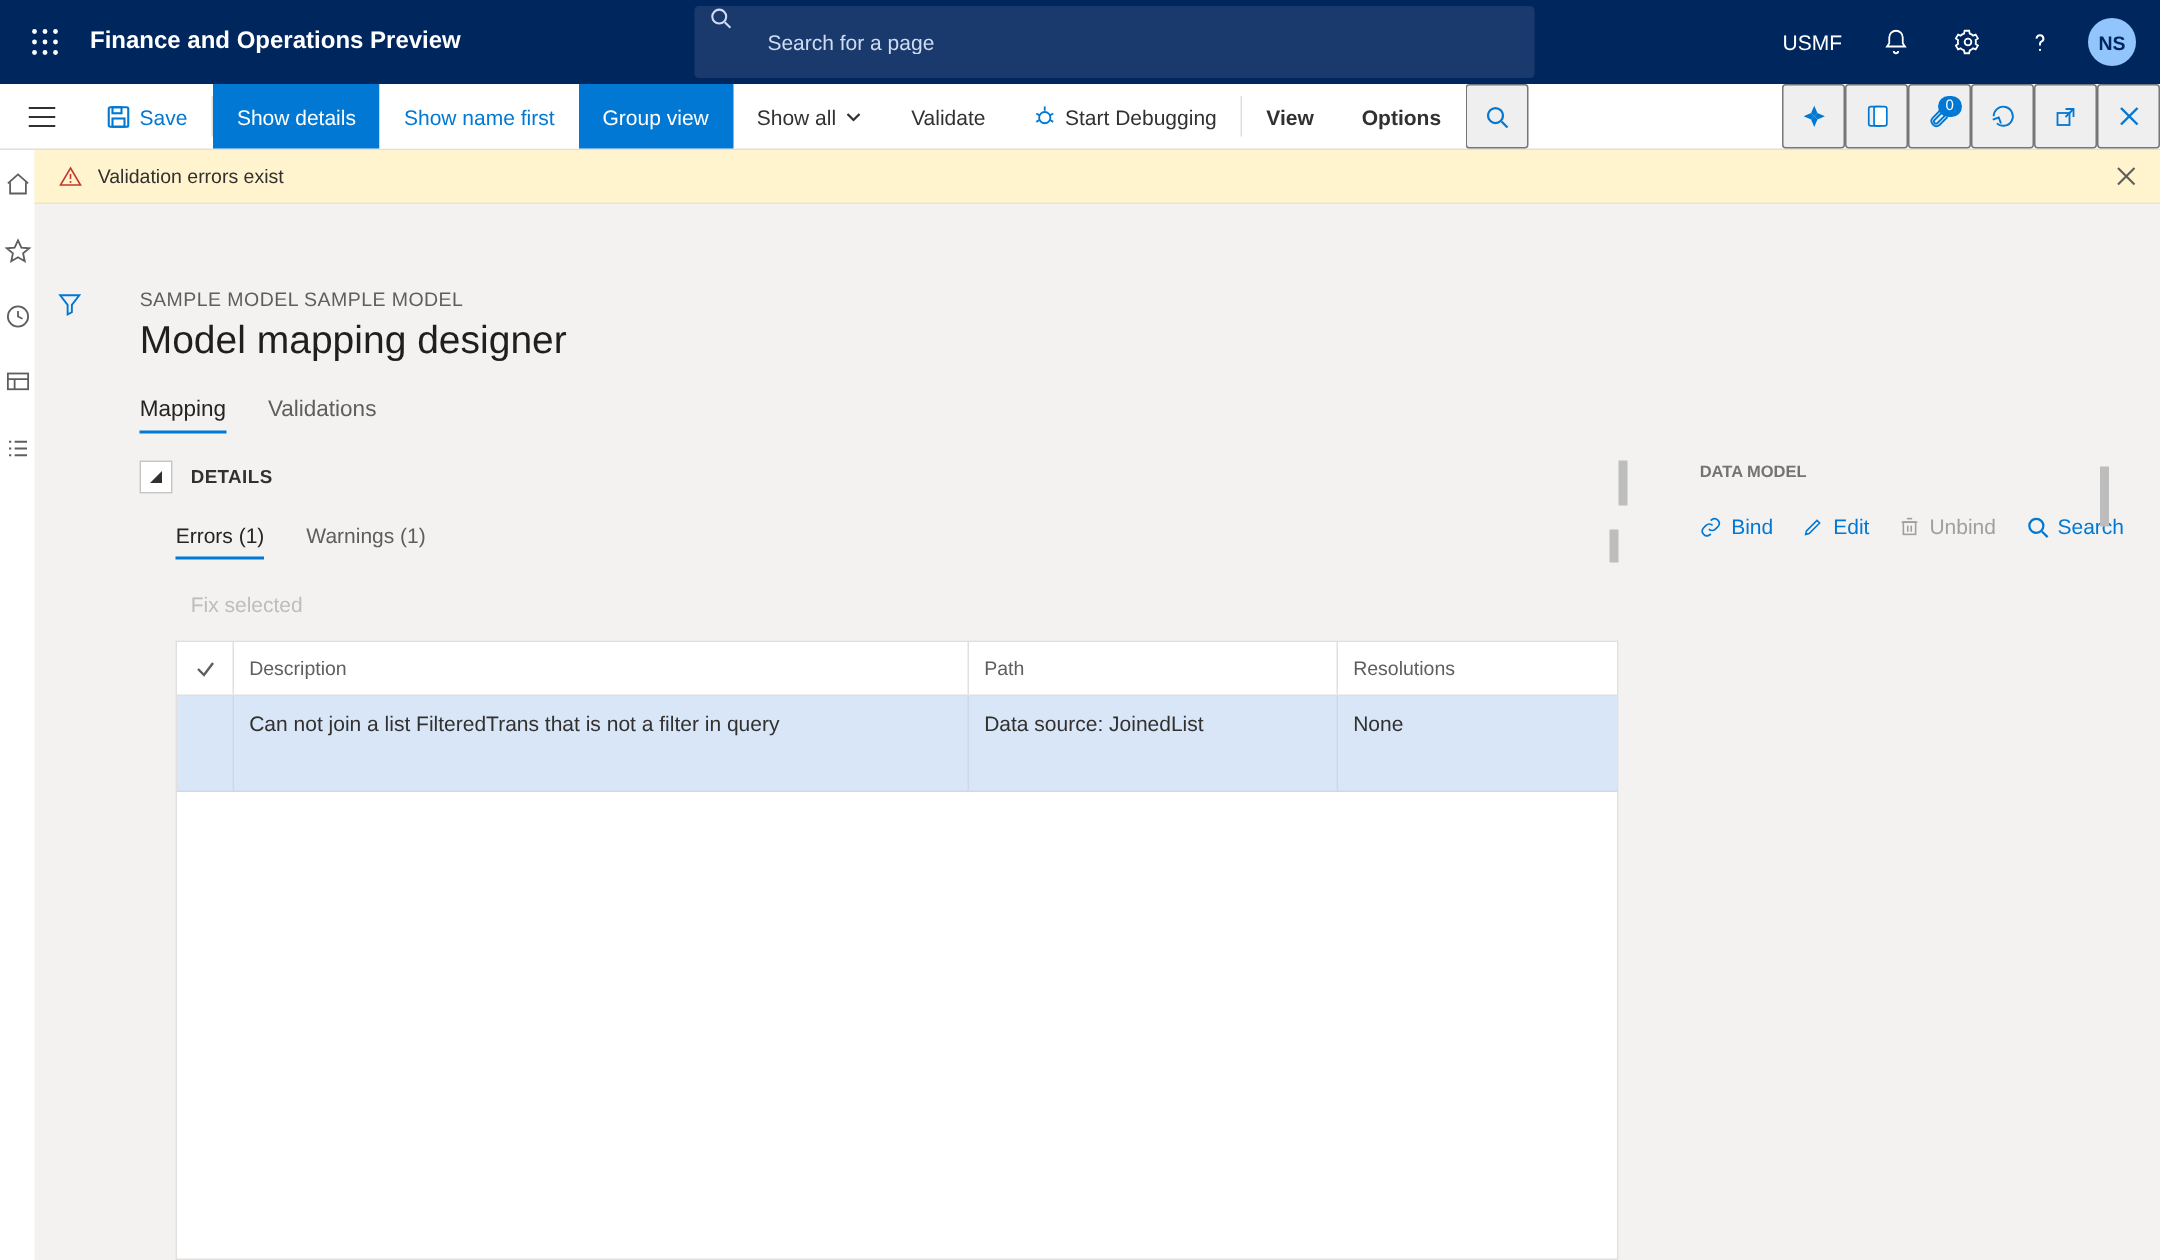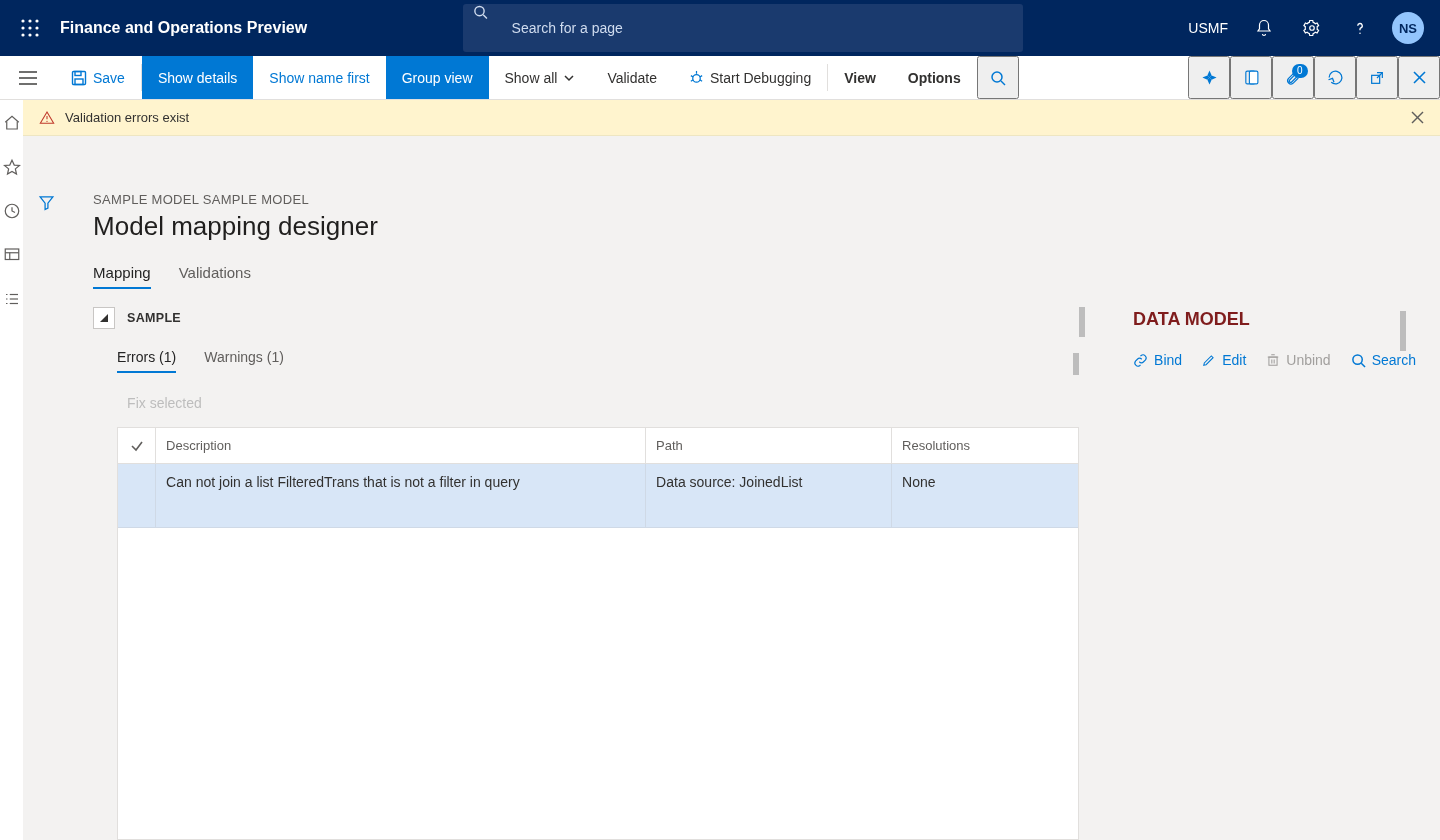--- a/index.html
+++ b/index.html
@@ -54,21 +54,21 @@
   .gh-desc { flex: 0 0 490px;}
   .gh-path { flex: 0 0 246px;}
   .gh-res { flex: 0 0 186px; border-right:none;}
   .grid-row { display:flex; height:64px; background:#d8e6f7; border-bottom:1px solid #cfd9e6;}
   .gr-cell { display:flex; align-items:flex-start; padding:10px 10px; font-size:14px; color:#323130; border-right:1px solid #cfd9e6;}
   .gr-check { width:38px;}
   .gr-desc { flex:0 0 490px;}
   .gr-path { flex:0 0 246px;}
   .gr-res { flex:0 0 186px; border-right:none;}
   .dm-bar { position:absolute; left:0; top:0; width:6px; height:30px; background:#bdbdbd;}
-  .dm-title { font-size:18px; font-weight:700; color:#7f1d1d; margin-left:36px; margin-top:2px;}
+  .dm-title { font-size:11px; font-weight:700; color:#737373; margin-left:36px; margin-top:2px;}
   .dm-actions { display:flex; gap:20px; margin:22px 0 0 36px; font-size:14px; align-items:center;}
   .dm-act { color:#0078d4; display:flex; align-items:center; gap:6px; cursor:pointer;text-align:right;}
   .dm-act.disabled { color:#a19f9d; cursor:default;}
   .vslider { position:absolute; right:10px; top:4px; width:6px; height:40px; background:#bdbdbd;}
   .midslider { position:absolute; left:-6px; top:46px; width:6px; height:22px; background:#bdbdbd;}
   svg { display:block; }
   .divider-v { width:1px; background:#e1dfdd; margin:8px 0;}
 </style>
 </head>
 <body>
@@ -296,21 +296,21 @@
 
         <div class="two-col">
           <div class="left-panel">
 
             <div class="section-row">
               <div class="chev-box">
                 <svg width="12" height="12" viewBox="0 0 12 12" fill="#323130">
                     <polygon points="10,2 10,10 2,10"></polygon>
                   </svg>
               </div>
-              <div class="section-label">SAMPLE</div>
+              <div class="section-label">DETAILS</div>
             </div>
 
             <div class="sub-tabs">
               <div class="sub-tab active">Errors (1)</div>
               <div class="sub-tab">Warnings (1)</div>
             </div>
 
             <div class="fix-row">Fix selected</div>
 
             <div class="grid">

